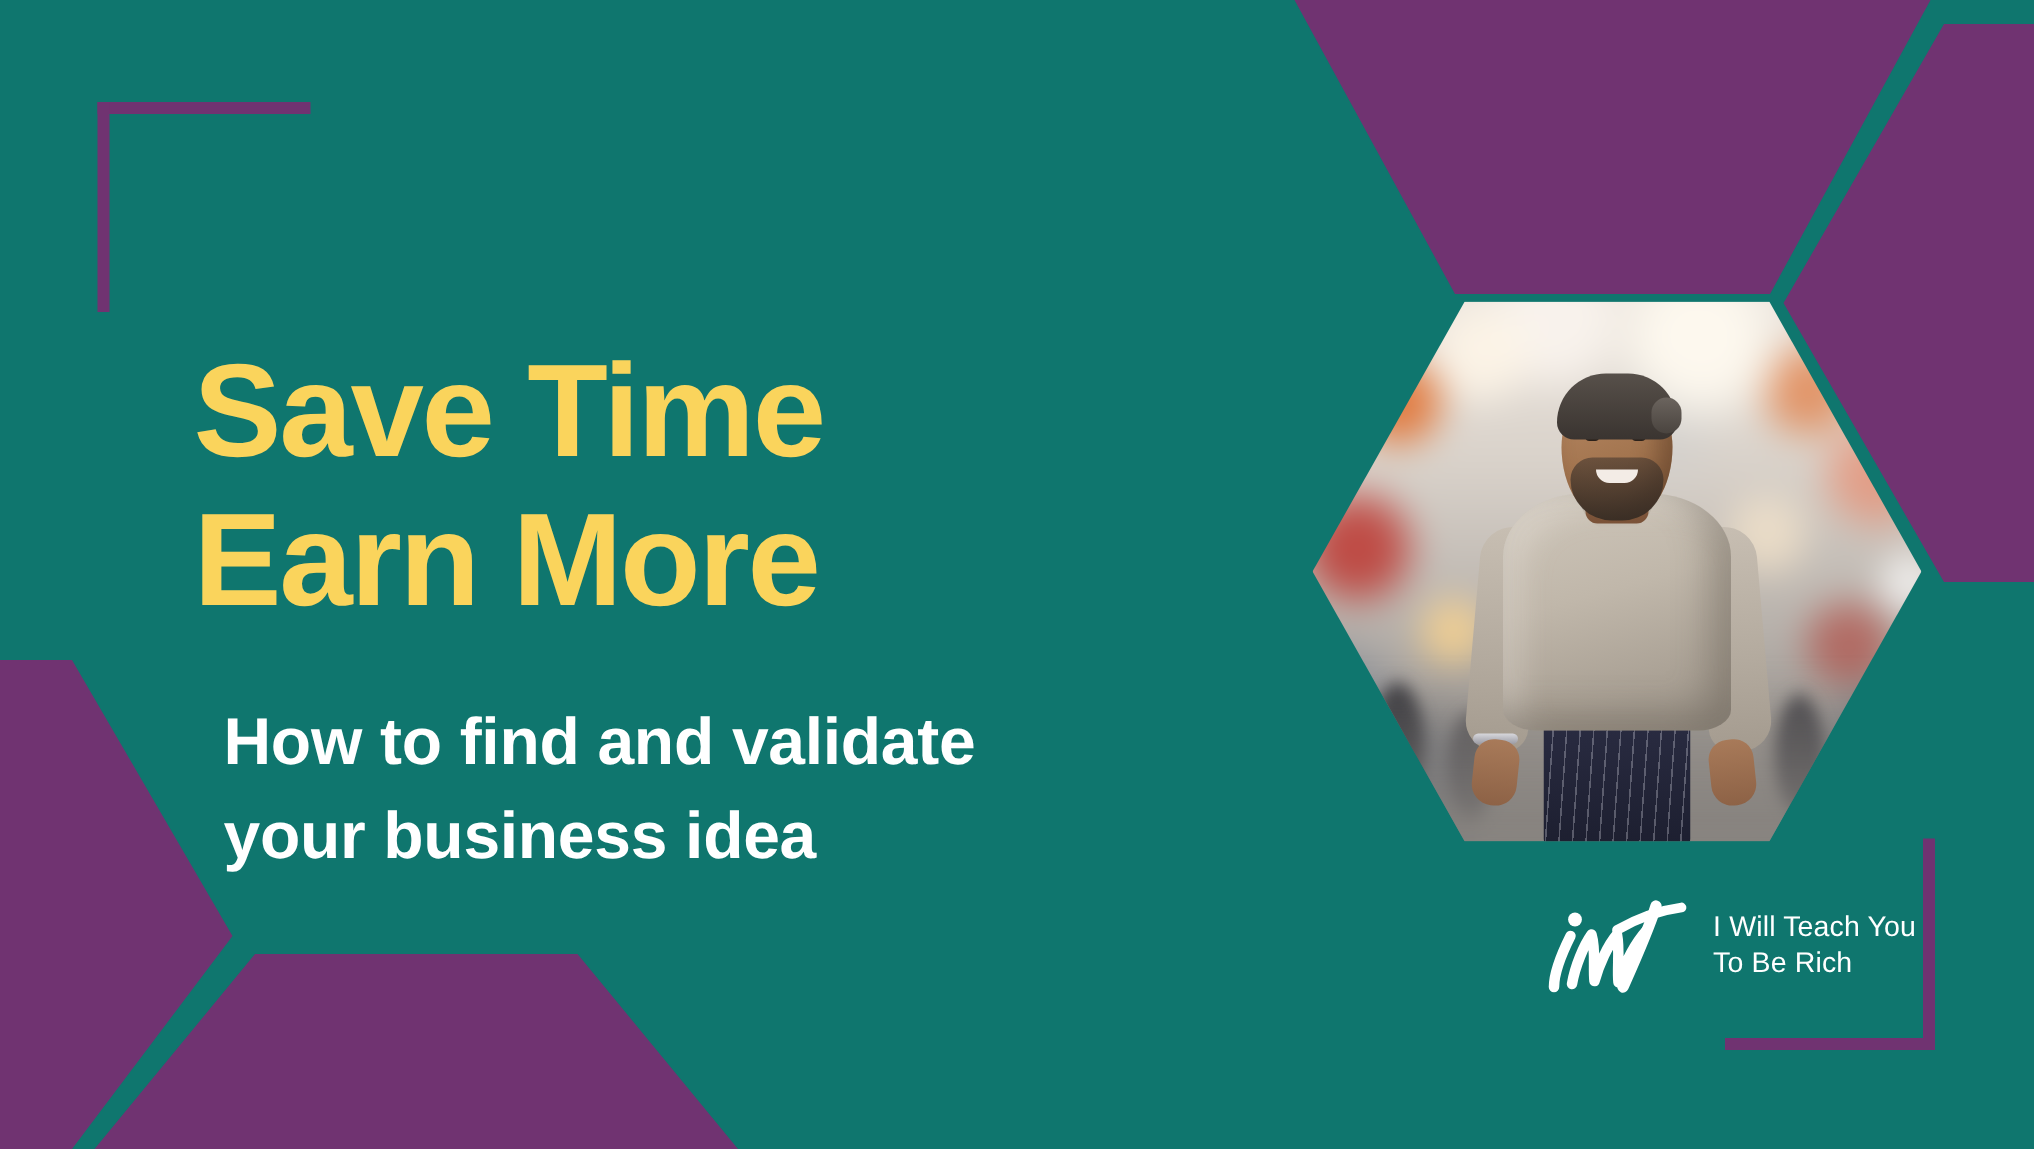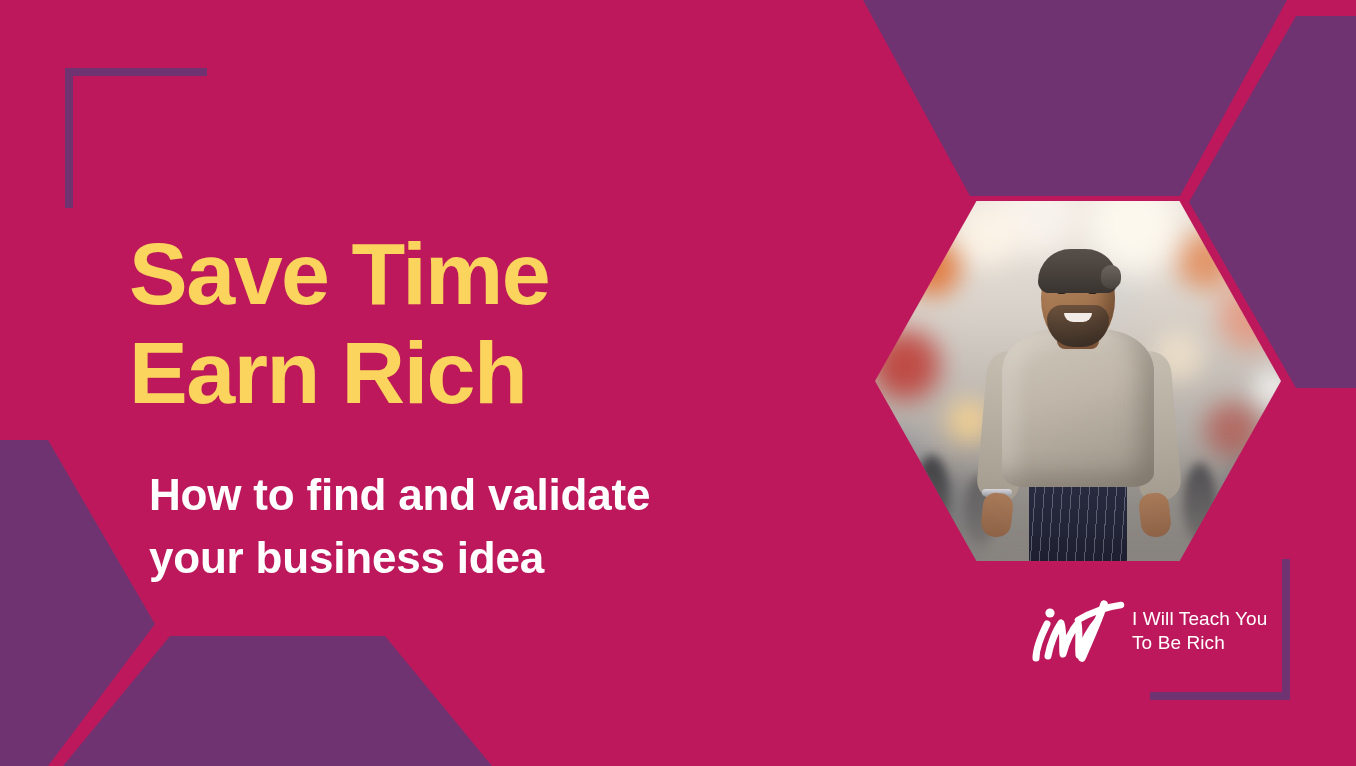--- a/index.html
+++ b/index.html
@@ -5,21 +5,21 @@
   * { margin:0; padding:0; box-sizing:border-box; }
   html, body {
     width:1356px; height:766px;
     overflow:hidden;
     background:#1e1e1e;
     font-family:"Liberation Sans", sans-serif;
   }
   #slide {
     position:relative;
     width:1356px; height:766px;
-    background:#be185d;
+    background:#0f766e;
     overflow:hidden;
   }
 
   
   .hex-layer {
     position:absolute; inset:0;
     width:1356px; height:766px;
     pointer-events:none;
   }
 
@@ -192,21 +192,21 @@
     position:absolute; top:88px; width:9px; height:5px;
     background:#2b211a; border-radius:4px;
   }
   .man .eye-l { left:50%; margin-left:-21px; }
   .man .eye-r { left:50%; margin-left:10px; }
 
   
   #logo {
     position:absolute;
     left:1020px; top:596px;
-    display:flex; align-items:center; 
+    display:flex; align-items:center; gap:10px;
   }
   #logo-mark {
     width:112px; height:66px;
     display:block;
   }
   #logo-words {
     color:#ffffff;
     font-size:19px;
     font-weight:400;
     line-height:1.28;
@@ -236,21 +236,21 @@
     <span class="bar-v"></span>
   </div>
 
   <div class="bracket" id="bracket-br">
     <span class="bar-h"></span>
     <span class="bar-v"></span>
   </div>
 
   <div id="text-block">
     <div class="headline">Save Time</div>
-    <div class="headline">Earn Rich</div>
+    <div class="headline">Earn More</div>
     <div id="subtitle">How to find and validate your business idea</div>
   </div>
 
   <div id="photo-hex">
     <div class="photo-scene">
       <div class="street-bg"></div>
       <div class="street-people"></div>
       <div class="street-road"></div>
       <div class="man">
         <div class="trousers"></div>

